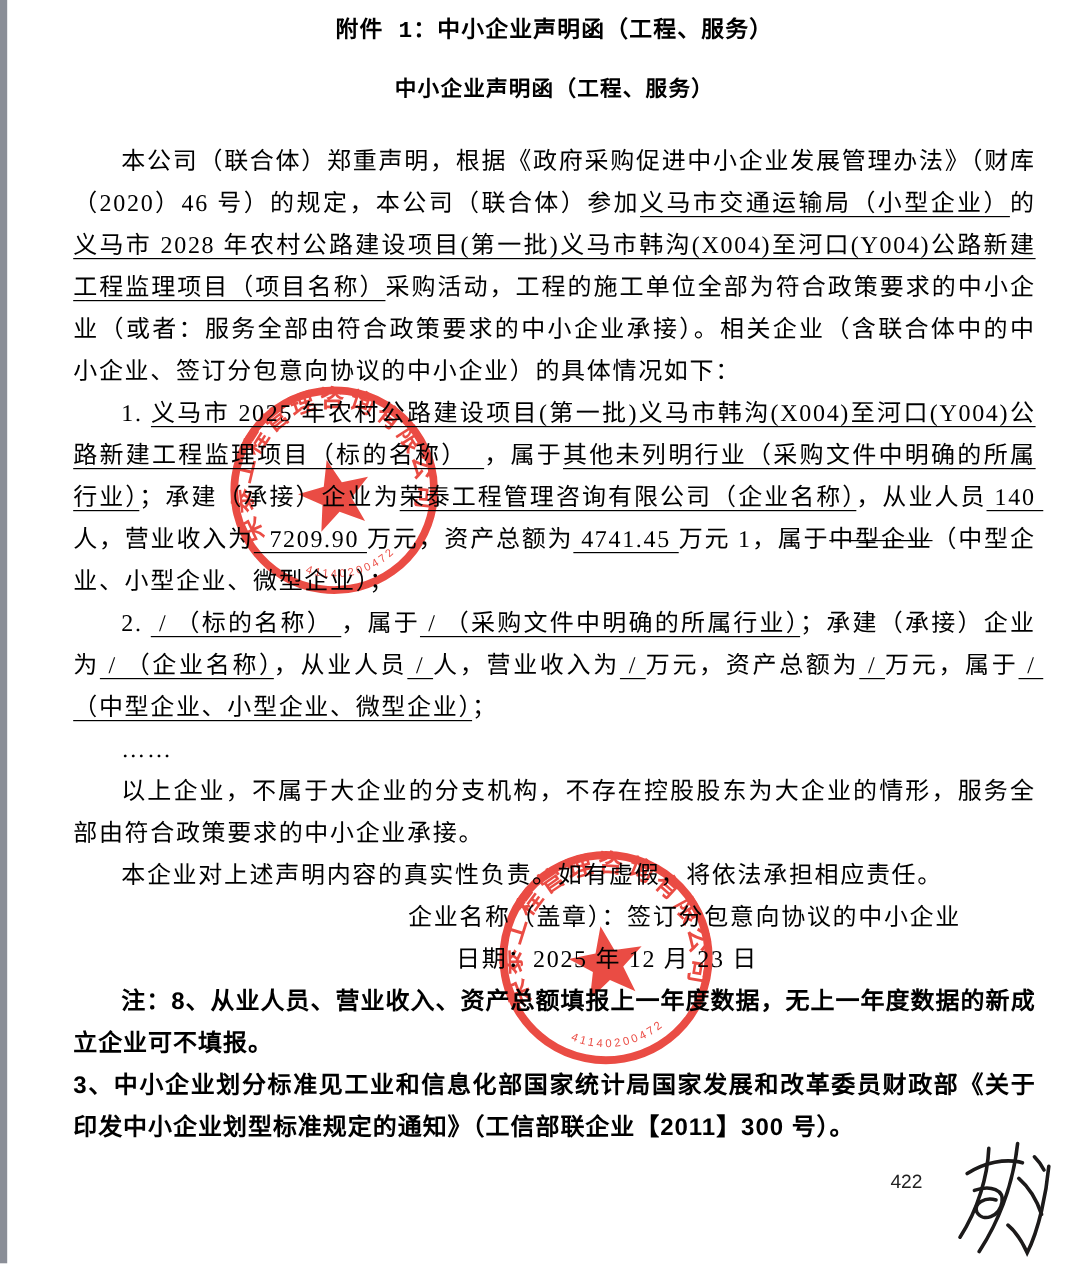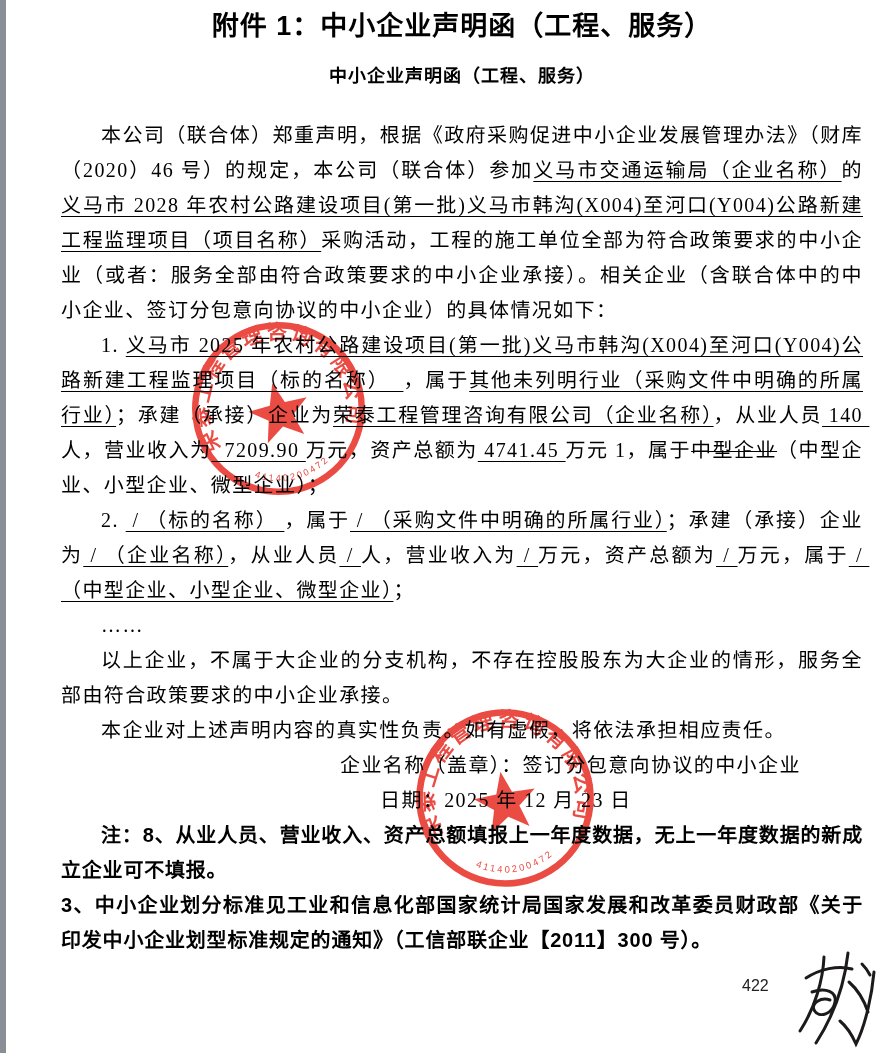--- a/index.html
+++ b/index.html
@@ -11,27 +11,27 @@
   }
   .left-strip{
     position:absolute;left:0;top:0;width:6px;height:1053px;
     background:#8a8e97;
   }
   .doc{
     position:absolute;left:61px;top:0;width:802px;
   }
   .title{
     margin:10px 0 0 0;text-align:center;
-    font-weight:700;font-size:27px;line-height:32px;letter-spacing:1px;
-    font-family:Liberation Sans, sans-serif;
+    font-weight:700;font-size:19px;line-height:32px;letter-spacing:1px;
+    font-family:Liberation Mono, monospace;
   }
   .subtitle{
     margin:22px 0 0 0;text-align:center;
     font-weight:700;font-size:18px;line-height:24px;letter-spacing:1px;
-    font-family:Liberation Sans, sans-serif;
+    font-family:Liberation Mono, monospace;
   }
   .body-block{margin-top:30px;}
   .para{
     margin:0;font-size:20px;line-height:35px;letter-spacing:1.4px;
     text-align:justify;text-justify:inter-ideograph;white-space:pre-wrap;
   }
   .para.indent{text-indent:2em;}
   .para.bold{
     font-weight:700;
     font-family:"Liberation Sans","DejaVu Sans",sans-serif;
@@ -67,21 +67,21 @@
 </style>
 </head>
 <body>
 
 <div class="left-strip"></div>
 
 <div class="doc">
   <h1 class="title">附件 1：中小企业声明函（工程、服务）</h1>
   <h2 class="subtitle">中小企业声明函（工程、服务）</h2>
   <div class="body-block">
-      <p class="para indent"><span>本公司（联合体）郑重声明，根据《政府采购促进中小企业发展管理办法》（财库（2020）46 号）的规定，本公司（联合体）参加</span><span class="u">义马市交通运输局（企业名称）</span><span>的</span><span class="u">义马市 2028 年农村公路建设项目(第一批)义马市韩沟(X004)至河口(Y004)公路新建工程监理项目（项目名称）</span><span>采购活动，工程的施工单位全部为符合政策要求的中小企业（或者：服务全部由符合政策要求的中小企业承接）。相关企业（含联合体中的中小企业、签订分包意向协议的中小企业）的具体情况如下：</span></p>
+      <p class="para indent"><span>本公司（联合体）郑重声明，根据《政府采购促进中小企业发展管理办法》（财库（2020）46 号）的规定，本公司（联合体）参加</span><span class="u">义马市交通运输局（小型企业）</span><span>的</span><span class="u">义马市 2028 年农村公路建设项目(第一批)义马市韩沟(X004)至河口(Y004)公路新建工程监理项目（项目名称）</span><span>采购活动，工程的施工单位全部为符合政策要求的中小企业（或者：服务全部由符合政策要求的中小企业承接）。相关企业（含联合体中的中小企业、签订分包意向协议的中小企业）的具体情况如下：</span></p>
       <p class="para indent"><span>1. </span><span class="u">义马市 2025 年农村公路建设项目(第一批)义马市韩沟(X004)至河口(Y004)公路新建工程监理项目（标的名称）  </span><span>，属于</span><span class="u">其他未列明行业（采购文件中明确的所属行业）</span><span>；承建（承接）企业为</span><span class="u">荣泰工程管理咨询有限公司（企业名称）</span><span>，从业人员</span><span class="u"> 140 </span><span>人，营业收入为</span><span class="u">  7209.90 </span><span>万元，资产总额为</span><span class="u"> 4741.45 </span><span>万元 1，属于</span><span class="strike">中型企业</span><span>（中型企业、小型企业、微型企业）；</span></p>
       <p class="para indent"><span>2. </span><span class="u"> / （标的名称） </span><span>，属于</span><span class="u"> / （采购文件中明确的所属行业）</span><span>；承建（承接）企业为</span><span class="u"> / （企业名称）</span><span>，从业人员</span><span class="u"> / </span><span>人，营业收入为</span><span class="u"> / </span><span>万元，资产总额为</span><span class="u"> / </span><span>万元，属于</span><span class="u"> / </span><span class="u">（中型企业、小型企业、微型企业）</span><span>；</span></p>
       <p class="para indent"><span>……</span></p>
       <p class="para indent"><span>以上企业，不属于大企业的分支机构，不存在控股股东为大企业的情形，服务全部由符合政策要求的中小企业承接。</span></p>
       <p class="para indent"><span>本企业对上述声明内容的真实性负责。如有虚假，将依法承担相应责任。</span></p>
       <p class="para offset" style="padding-left: 279px;"><span>企业名称（盖章）：签订分包意向协议的中小企业</span></p>
       <p class="para offset" style="padding-left: 319px;"><span>日期：2025 年 12 月 23 日</span></p>
       <p class="para indent bold"><span>注：8、从业人员、营业收入、资产总额填报上一年度数据，无上一年度数据的新成立企业可不填报。</span></p>
       <p class="para bold"><span>3、中小企业划分标准见工业和信息化部国家统计局国家发展和改革委员财政部《关于印发中小企业划型标准规定的通知》（工信部联企业【2011】300 号）。</span></p>
     </div>

